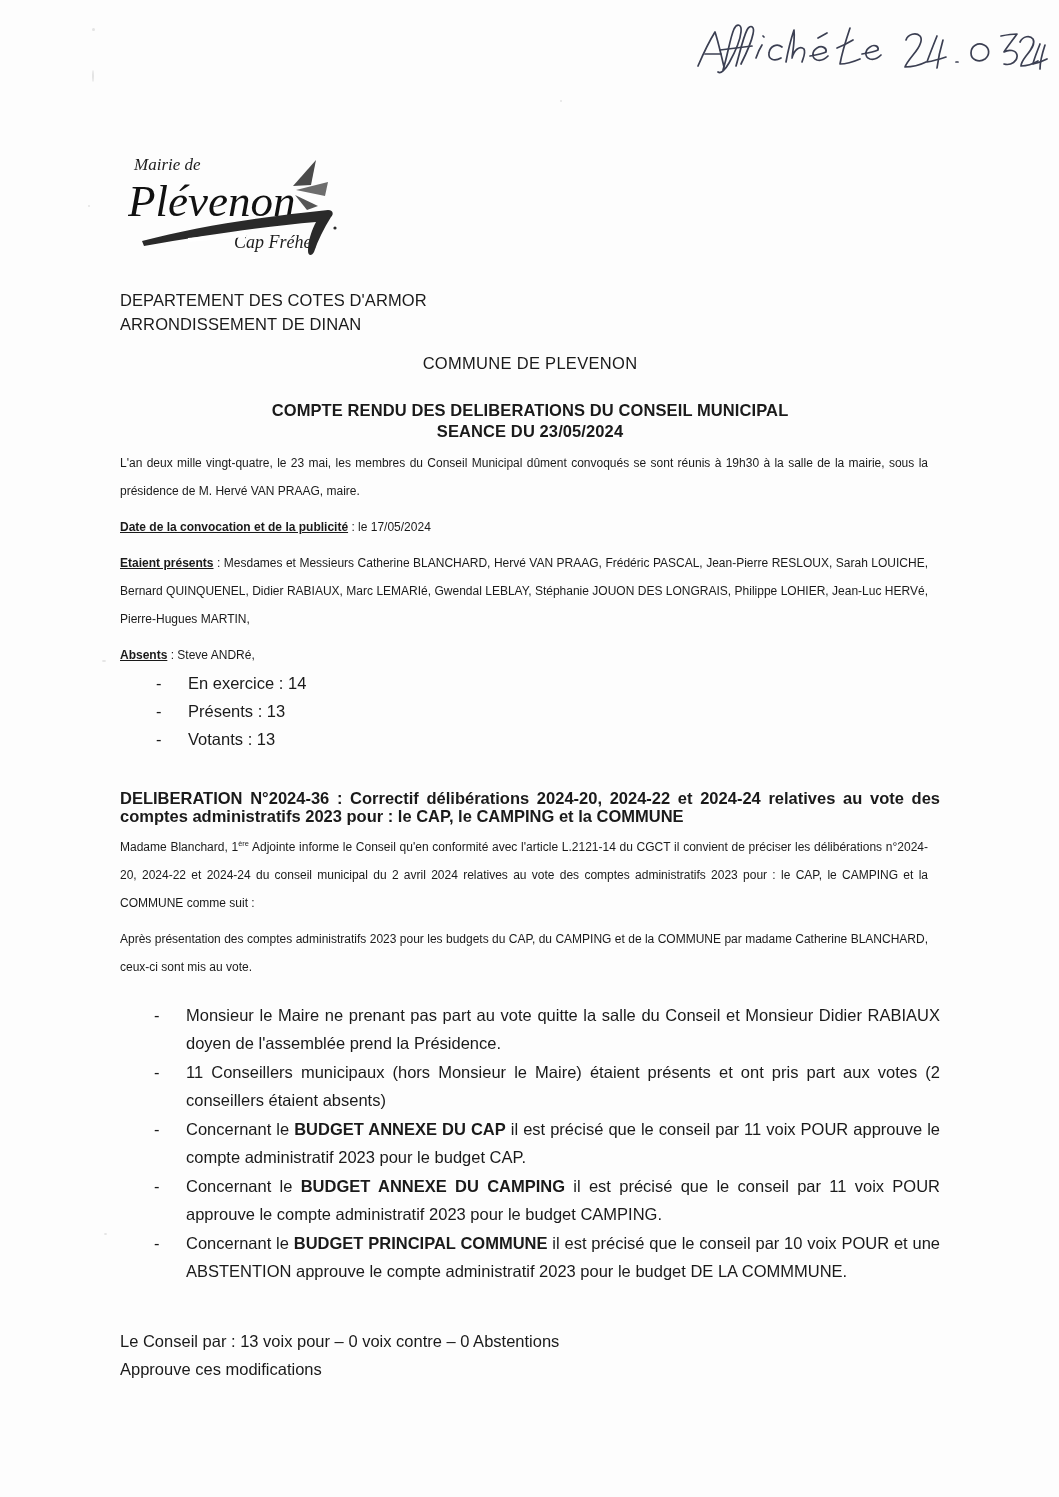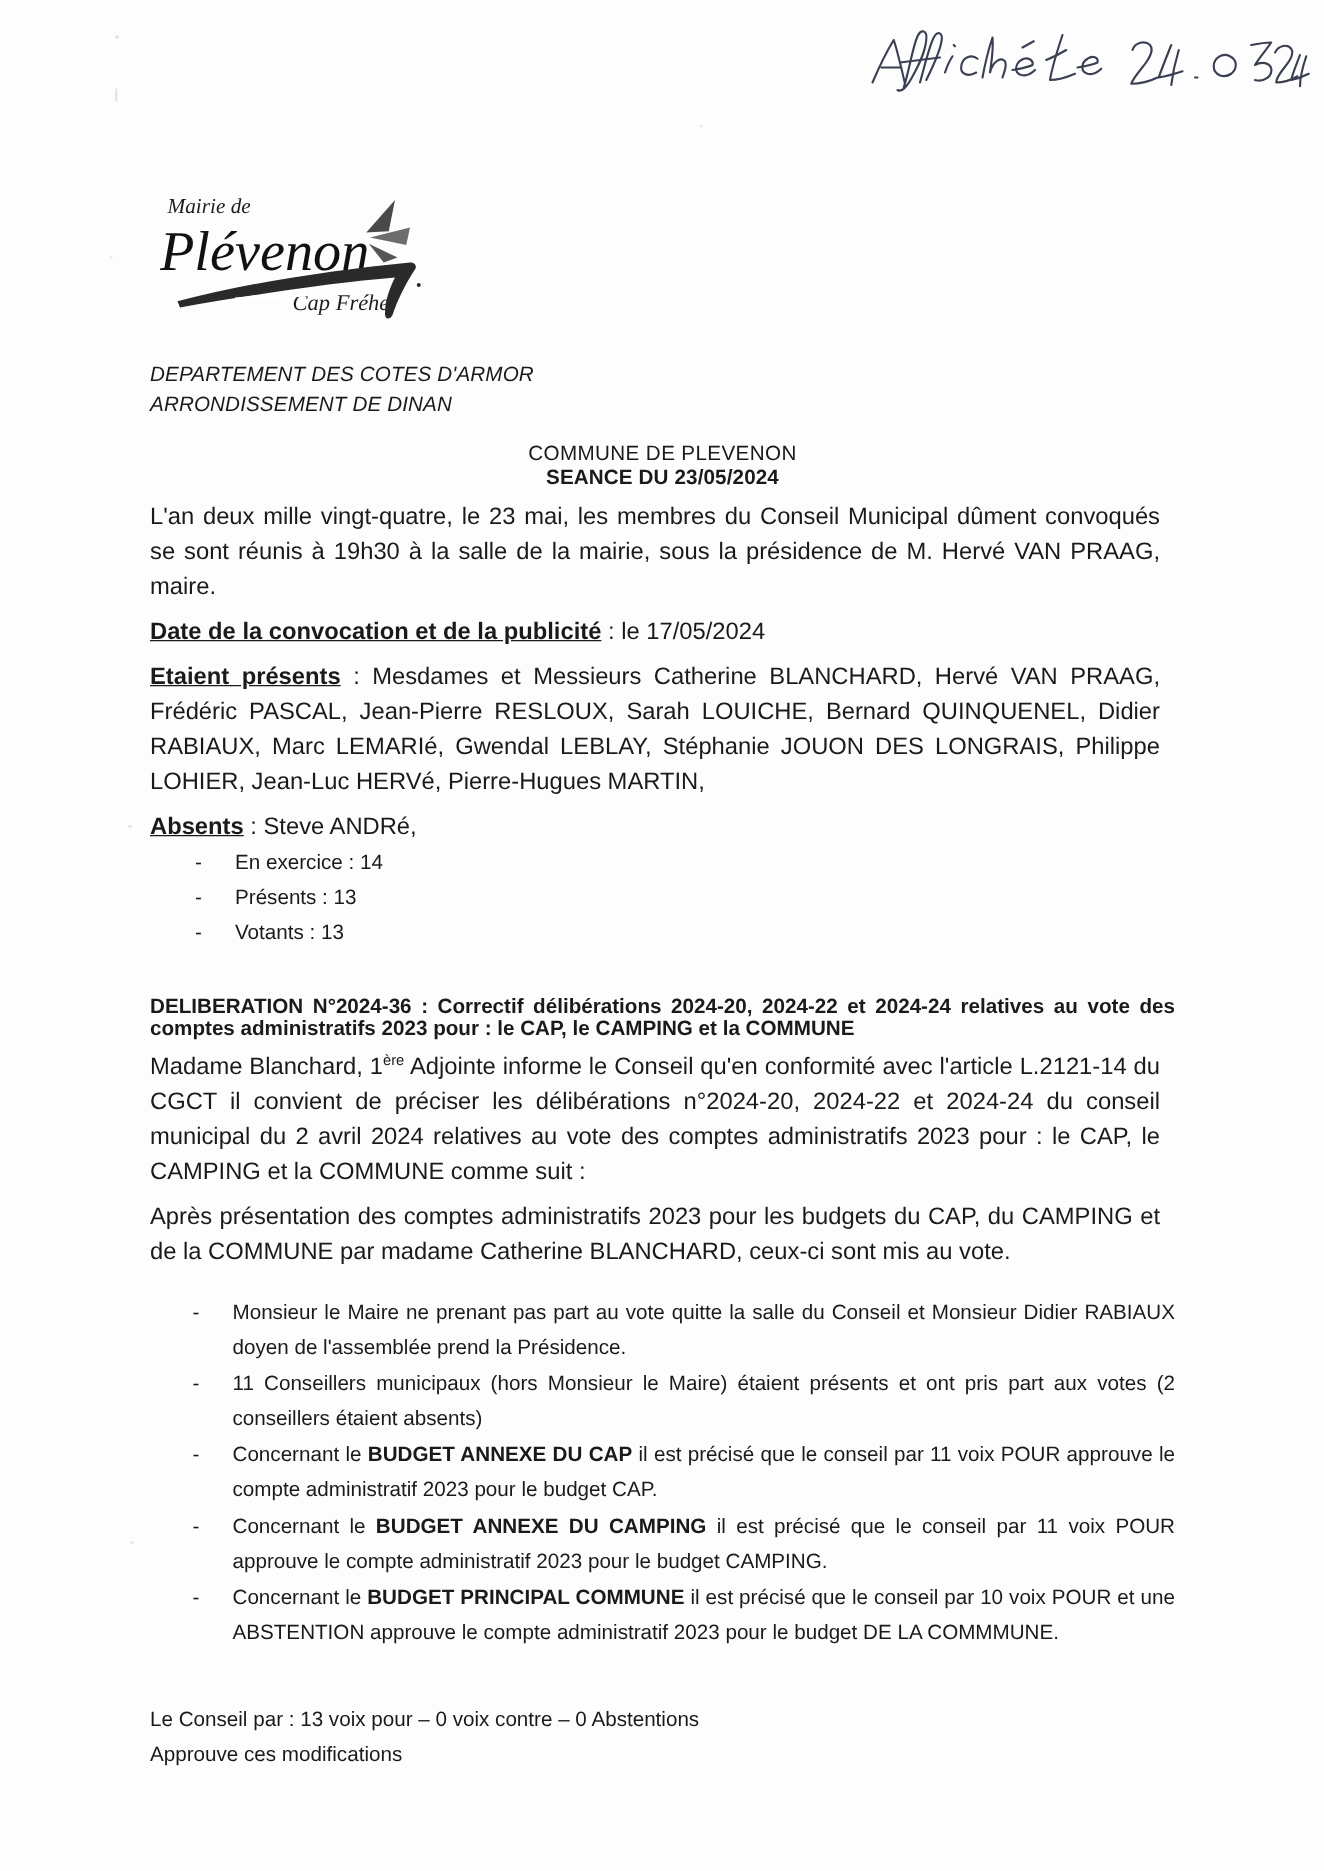--- a/index.html
+++ b/index.html
@@ -45,21 +45,20 @@
     position: absolute;
     top: 288px;
     left: 120px;
     width: 820px;
   }
 
   .admin-line {
     font-size: 16.5px;
     line-height: 24px;
     letter-spacing: 0.1px;
-    font-style: italic;
   }
 
   .centered {
     text-align: center;
   }
   .commune-title {
     font-size: 16.5px;
     margin-top: 18px;
     letter-spacing: 0.3px;
     text-align: center;
@@ -71,21 +70,21 @@
     line-height: 23px;
     letter-spacing: 0.1px;
   }
   .seance-title {
     font-weight: bold;
     font-size: 16.5px;
     letter-spacing: 0.1px;
   }
 
   p.body-par {
-    font-size: 19px;
+    font-size: 12px;
     line-height: 28px;
     margin: 8px 12px 0 0;
     text-align: justify;
   }
   p.body-par.nojust { text-align: left; }
 
   .lbl {
     font-weight: bold;
     text-decoration: underline;
   }
@@ -228,20 +227,21 @@
     </svg>
   </div>
 
   <div class="content">
 
     <div class="admin-line">DEPARTEMENT DES COTES D'ARMOR</div>
     <div class="admin-line">ARRONDISSEMENT DE DINAN</div>
 
     <div class="centered commune-title">COMMUNE DE PLEVENON</div>
 
+    <div class="centered cr-title">COMPTE RENDU DES DELIBERATIONS DU CONSEIL MUNICIPAL</div>
     <div class="centered seance-title">SEANCE DU 23/05/2024</div>
 
     <p class="body-par">L'an deux mille vingt-quatre, le 23 mai, les membres du Conseil Municipal dûment convoqués se sont réunis à 19h30 à la salle de la mairie, sous la présidence de M. Hervé VAN PRAAG, maire.</p>
 
     <p class="body-par nojust"><span class="lbl">Date de la convocation et de la publicité</span><span> : </span><span>le 17/05/2024</span></p>
 
     <p class="body-par"><span class="lbl">Etaient présents</span><span> : </span><span>Mesdames et Messieurs Catherine BLANCHARD, Hervé VAN PRAAG, Frédéric PASCAL, Jean-Pierre RESLOUX, Sarah LOUICHE, Bernard QUINQUENEL, Didier RABIAUX, Marc LEMARIé, Gwendal LEBLAY, Stéphanie JOUON DES LONGRAIS, Philippe LOHIER, Jean-Luc HERVé, Pierre-Hugues MARTIN,</span></p>
 
 
     <p class="body-par nojust"><span class="lbl">Absents</span><span> : </span><span>Steve ANDRé,</span></p>

